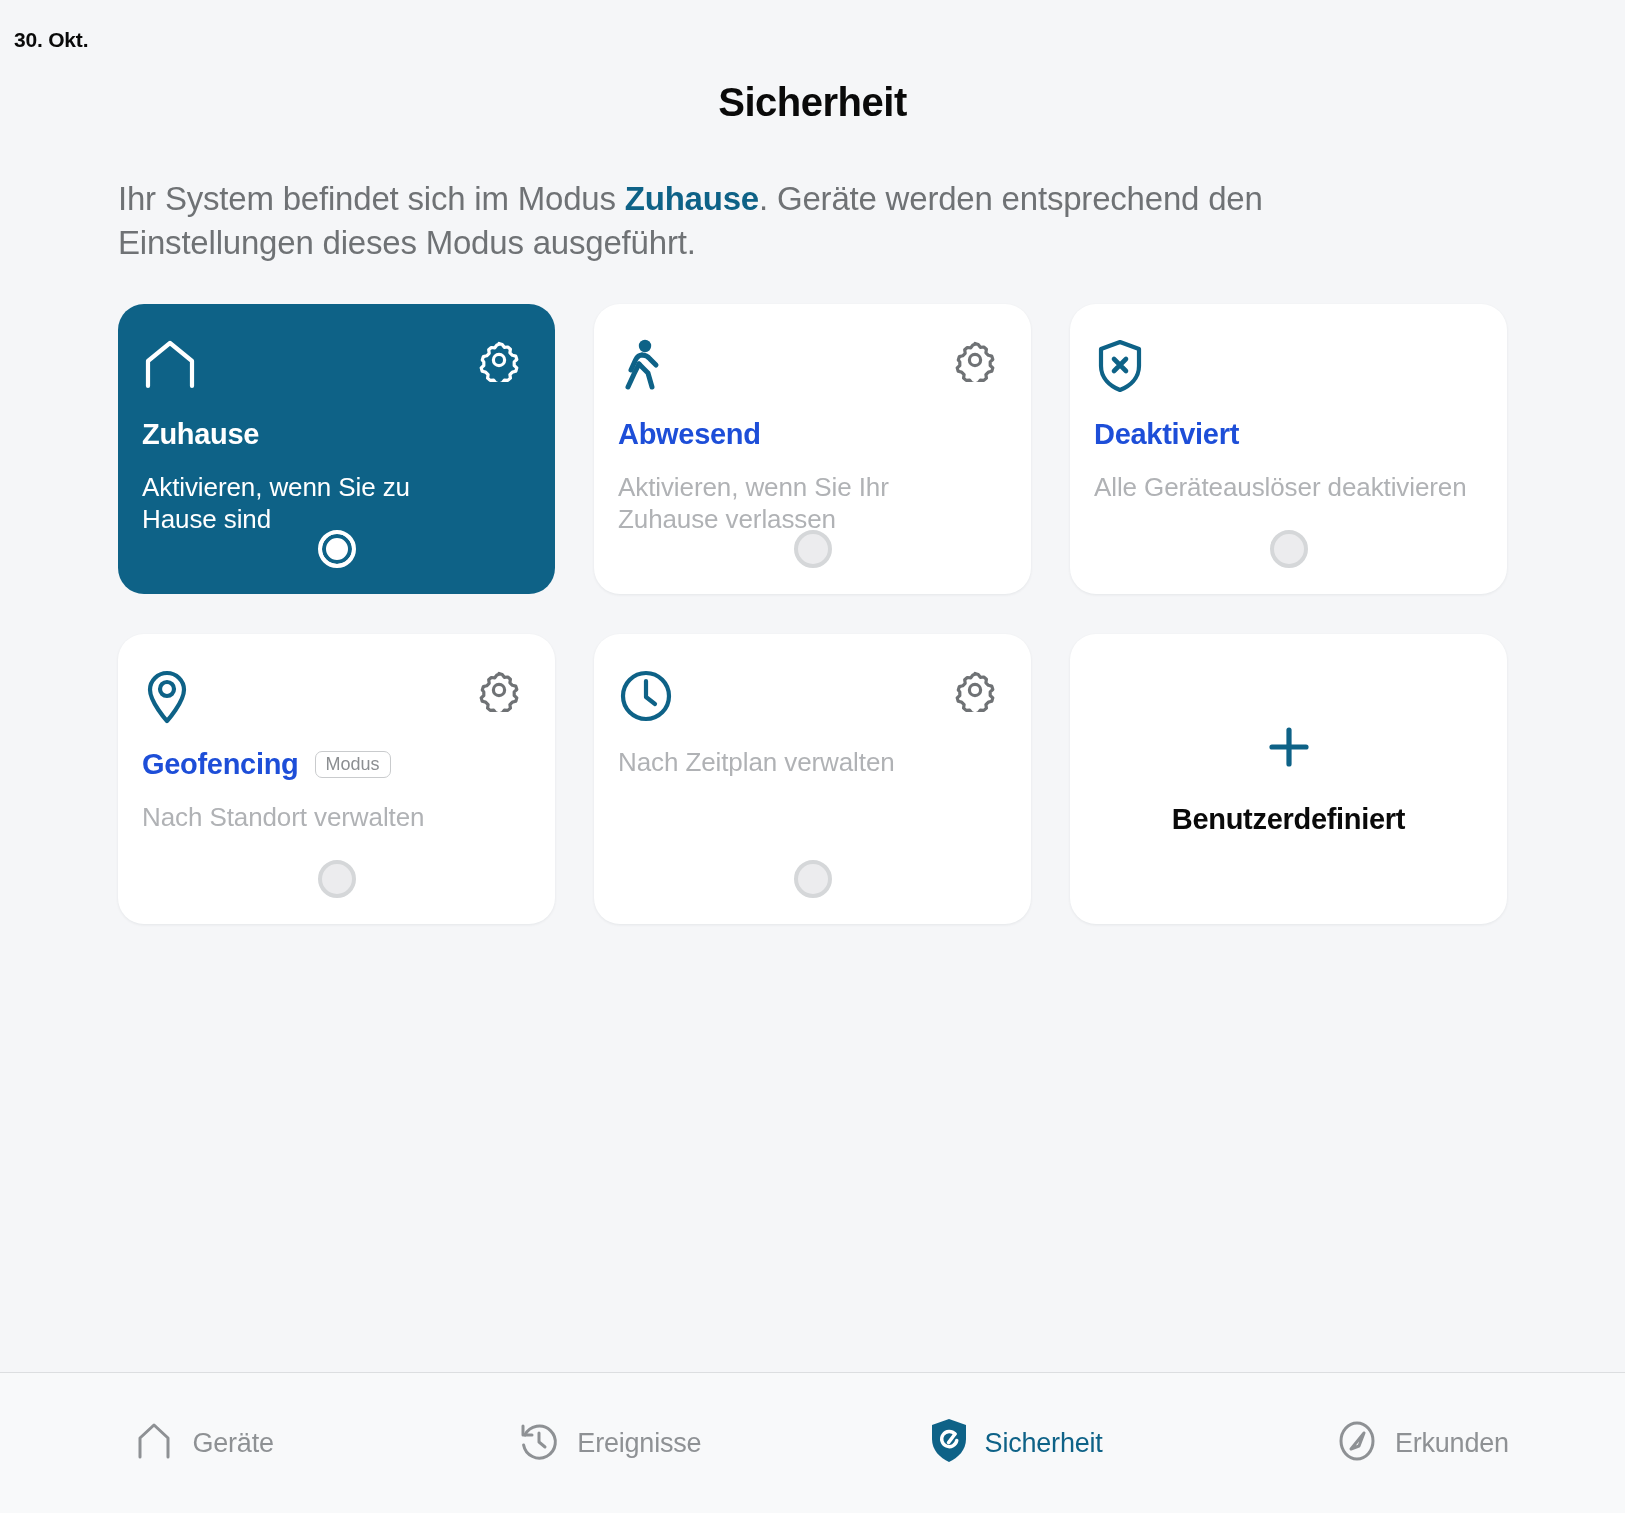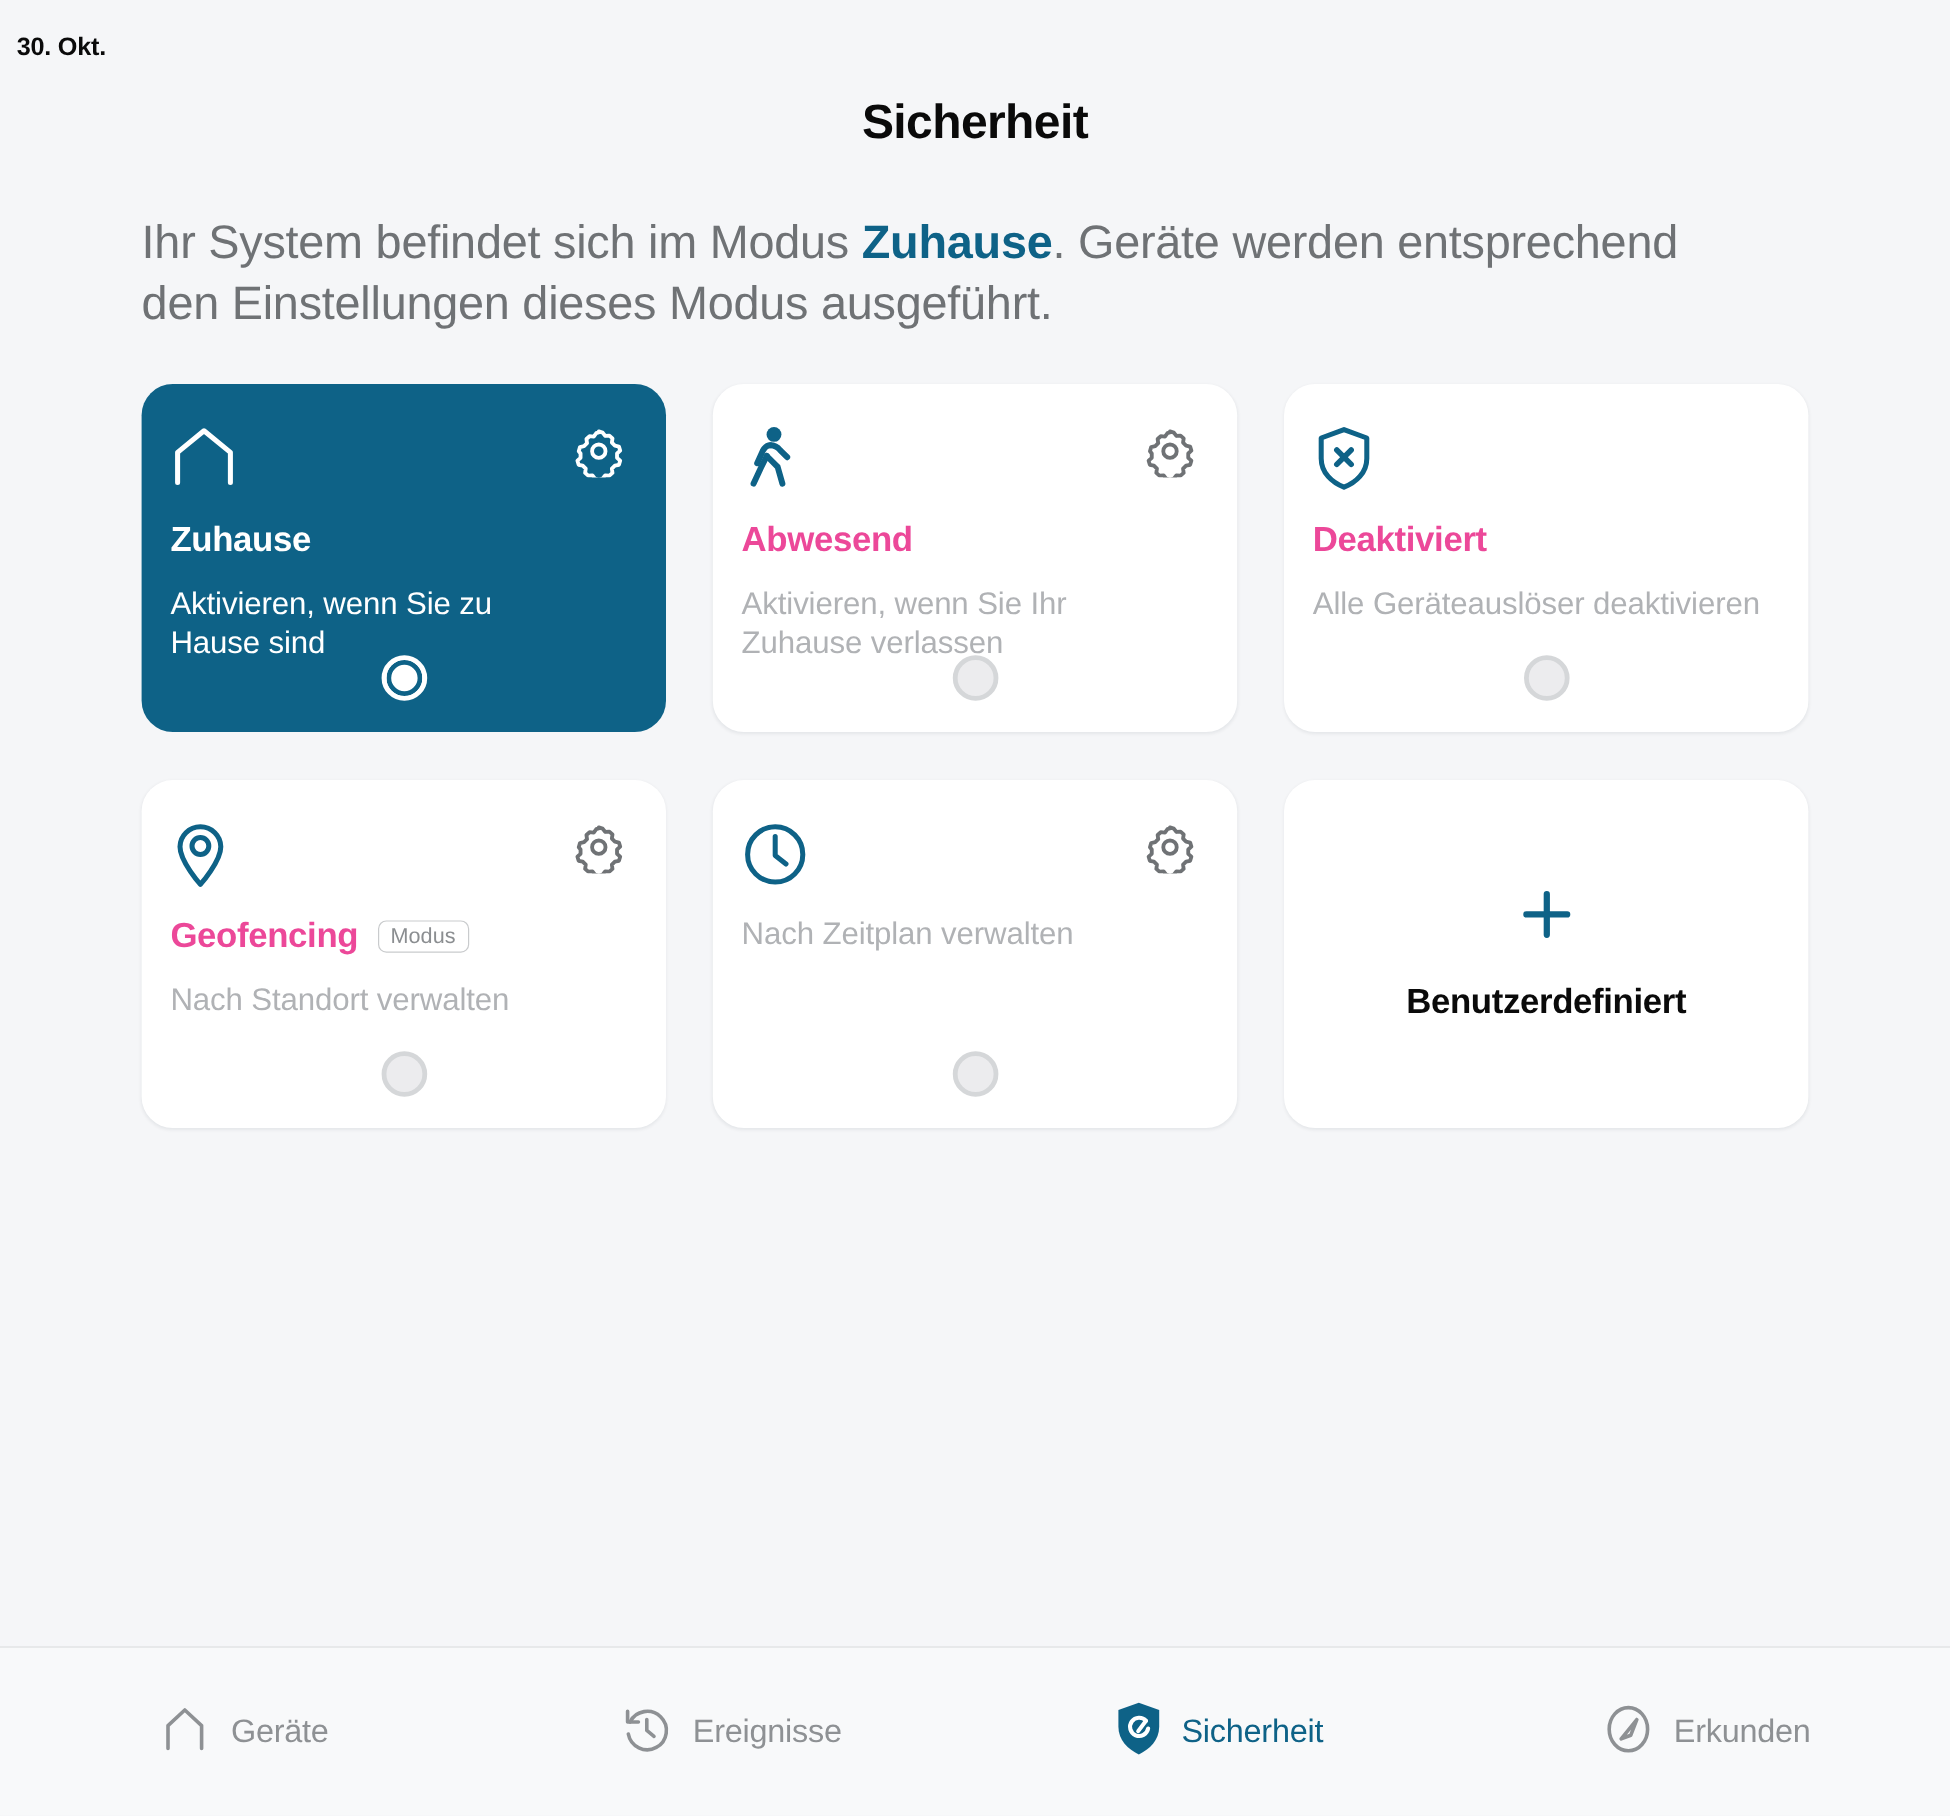--- a/index.html
+++ b/index.html
@@ -34,21 +34,21 @@
     font-size: 40px;
     font-weight: 700;
     color: #0a0a0a;
     letter-spacing: -0.5px;
     margin-top: 14px;
   }
 
   
   .mode-description {
     margin: 52px 118px 0 118px;
-    font-size: 39px;
+    font-size: 33px;
     line-height: 1.32;
     color: #6f7275;
     max-width: 1300px;
     letter-spacing: -0.2px;
   }
   .mode-description .accent {
     color: #0e6287;
     font-weight: 700;
   }
 
@@ -86,21 +86,21 @@
 
   .card-title-row {
     display: flex;
     align-items: center;
     gap: 16px;
     margin-top: 22px;
   }
   .card-title {
     font-size: 29px;
     font-weight: 700;
-    color: #ec4899;
+    color: #1d4ed8;
     letter-spacing: -0.3px;
   }
   .selected .card-title { color: #ffffff; }
 
   .beta-badge {
     border: 1.6px solid #c9cbcd;
     border-radius: 7px;
     padding: 3px 10px 4px 10px;
     font-size: 18px;
     color: #8b8e91;

